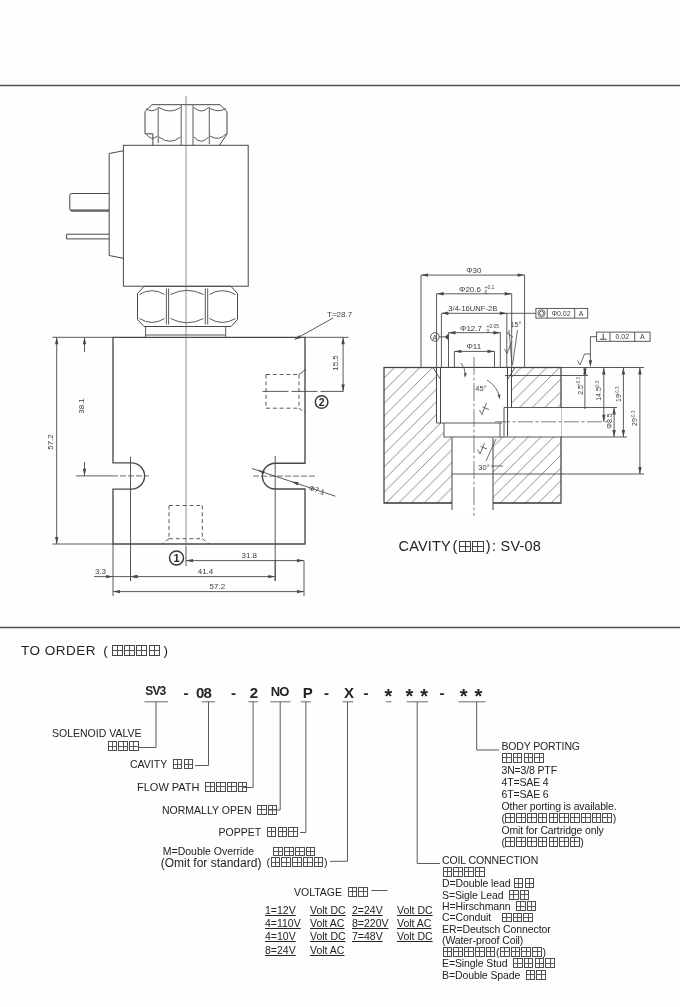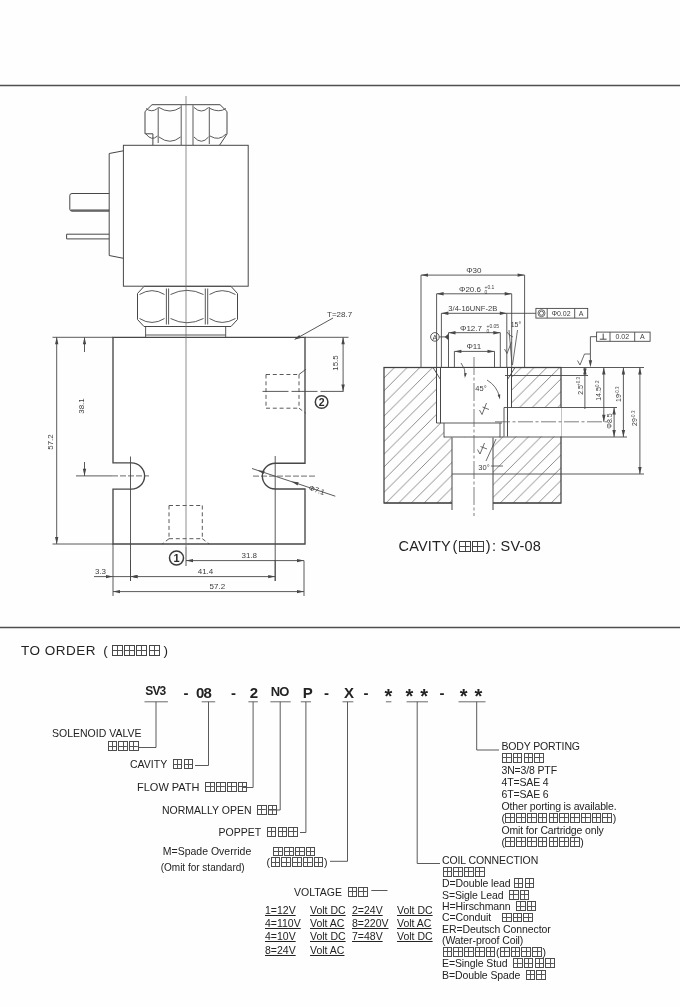--- a/index.html
+++ b/index.html
@@ -334,25 +334,25 @@
 <div class="t" style="left:107px;top:740px;font-size:10.5px;"><i class="cj"></i><i class="cj"></i><i class="cj"></i></div>
 
 <div class="t" style="left:130px;top:758px;font-size:10.5px;">CAVITY  <i class="cj"></i><i class="cj"></i></div>
 
 <div class="t" style="left:137px;top:780.8px;font-size:11px;">FLOW PATH  <i class="cj"></i><i class="cj"></i><i class="cj"></i><i class="cj"></i></div>
 
 <div class="t" style="left:154px;top:803.5px;font-size:10.5px;margin-left:8px;">NORMALLY OPEN  <i class="cj"></i><i class="cj"></i></div>
 
 <div class="t" style="left:218.5px;top:825.8px;font-size:10.5px;">POPPET  <i class="cj"></i><i class="cj"></i><i class="cj"></i></div>
 
-<div class="t" style="left:162.8px;top:845.3px;font-size:10.5px;">M=Spade Override</div>
+<div class="t" style="left:162.8px;top:845.3px;font-size:10.5px;">M=Double Override</div>
 
 <div class="t" style="left:272.9px;top:845.3px;font-size:10.5px;"><i class="cj"></i><i class="cj"></i><i class="cj"></i><i class="cj"></i></div>
 
-<div class="t" style="left:160.7px;top:856px;font-size:10px;margin-top:6px;">(Omit for standard)</div>
+<div class="t" style="left:160.7px;top:856px;font-size:12px;">(Omit for standard)</div>
 
 <div class="t" style="left:266.6px;top:856px;font-size:10.5px;">(<i class="cj"></i><i class="cj"></i><i class="cj"></i><i class="cj"></i><i class="cj"></i>)</div>
 
 <div class="t" style="left:294px;top:885.8px;font-size:10.5px;">VOLTAGE  <i class="cj"></i><i class="cj"></i></div>
 
 <div class="t" style="left:265px;top:904.3px;font-size:10.5px;">
       <table class="vt">
         <tbody>
           <tr>
             <td>1=12V</td>

